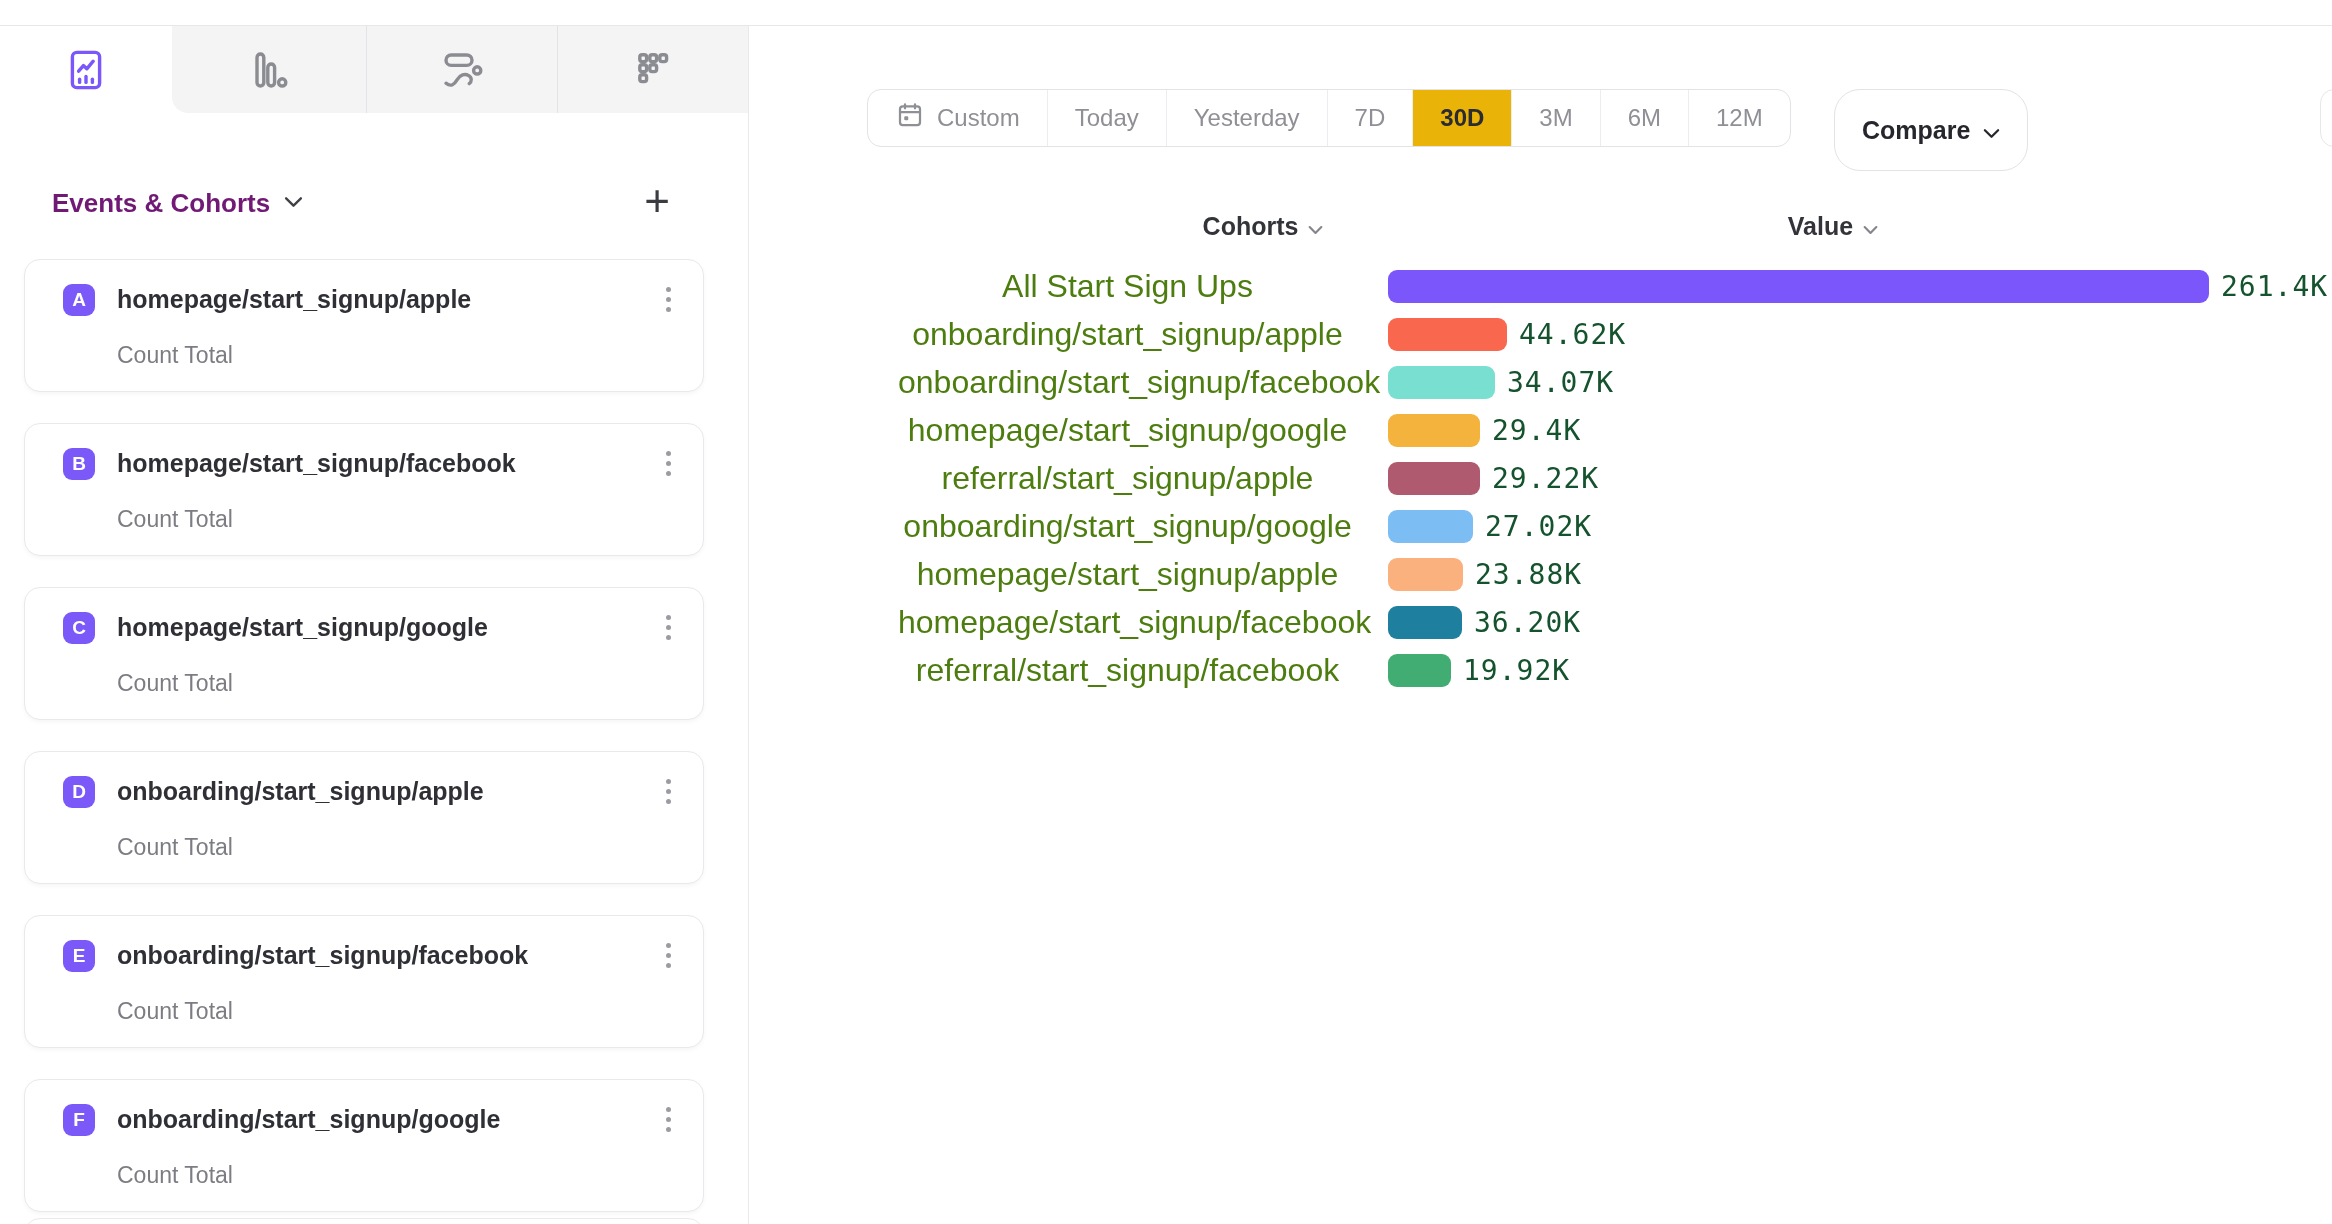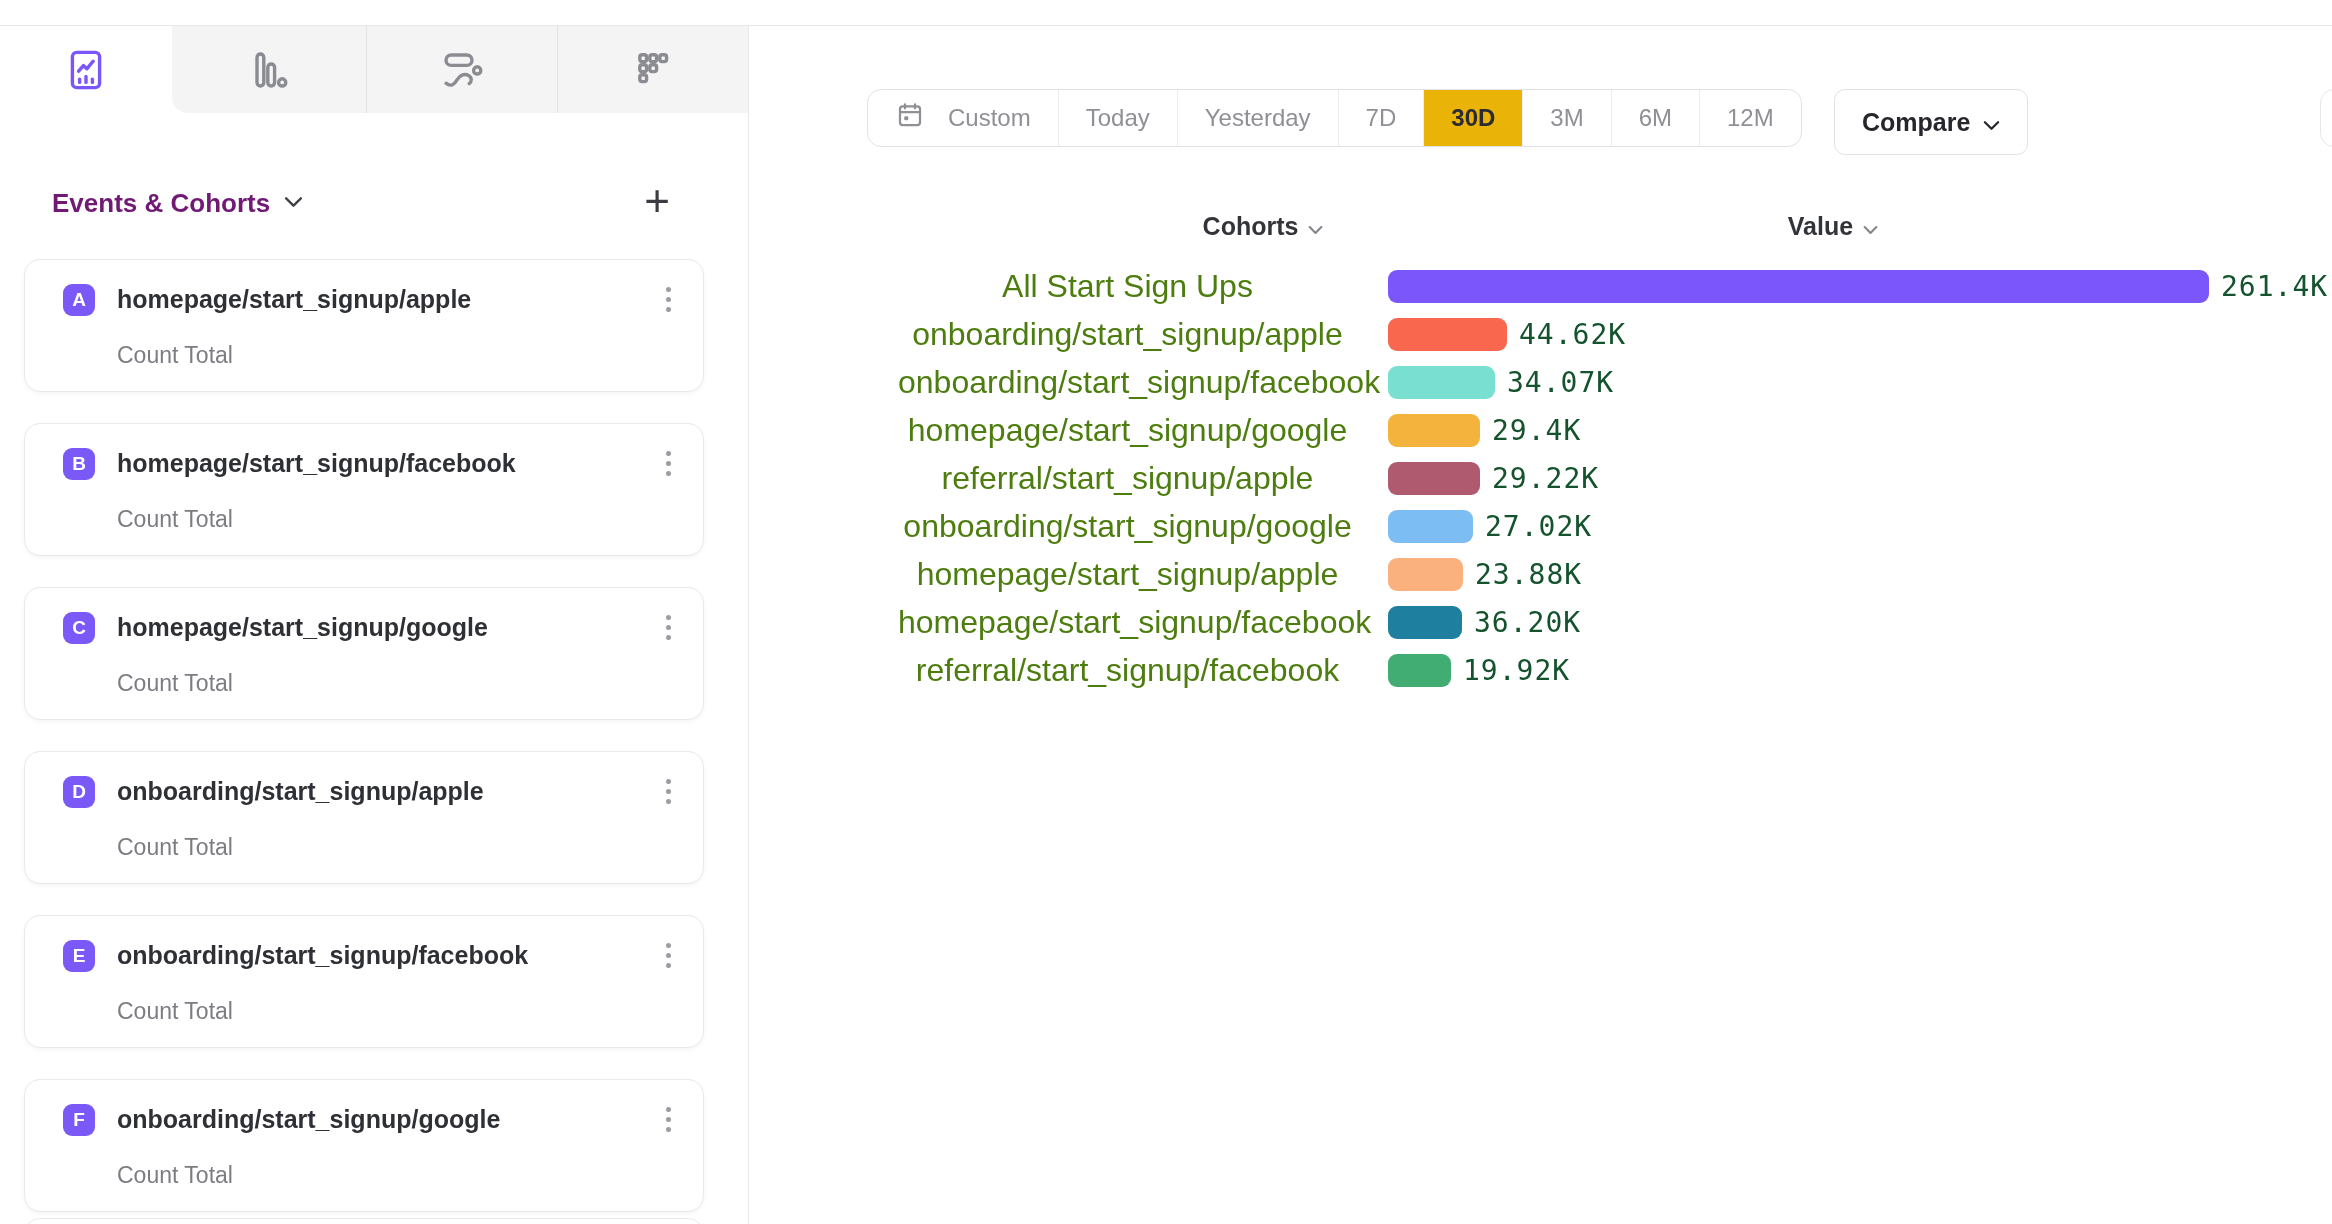--- a/index.html
+++ b/index.html
@@ -28,24 +28,24 @@
   .card-row{position:absolute;top:21px;left:38px;right:26px;display:flex;align-items:center;}
   .badge{width:32px;height:32px;border-radius:9px;background:var(--badge);color:#fff;font-size:19px;font-weight:700;display:flex;align-items:center;justify-content:center;flex:0 0 auto;}
   .card-title{margin-left:22px;font-size:25px;font-weight:700;color:#2f3036;white-space:nowrap;}
   .kebab{margin-left:auto;display:flex;flex-direction:column;gap:5px;padding:6px;cursor:pointer;}
   .kebab i{width:5px;height:5px;border-radius:50%;background:#9b9ca2;display:block;}
   .card-sub{position:absolute;top:82px;left:92px;font-size:23px;color:#7c7d83;}
   .card-partial{position:absolute;left:24px;top:1218px;width:678px;height:24px;background:#fff;border:1px solid #e9e9ec;border-radius:16px 16px 0 0;}
 
   
   .dategroup{position:absolute;left:867px;top:89px;height:56px;display:flex;align-items:stretch;background:#fff;border:1px solid #e3e3e6;border-radius:14px;overflow:hidden;}
-  .seg{display:flex;align-items:center;gap:23px;padding:0 27px;font-size:24px;color:#8f9096;cursor:pointer;white-space:nowrap;}
+  .seg{display:flex;align-items:center;gap:12px;padding:0 27px;font-size:24px;color:#8f9096;cursor:pointer;white-space:nowrap;}
   .seg + .seg{border-left:1px solid #ededef;}
   .seg.active{background:#eab308;color:#2b2c32;font-weight:700;}
-  .compare{position:absolute;left:1834px;top:89px;height:56px;display:flex;align-items:center;gap:13px;padding:4px 27px;font-size:25px;font-weight:700;color:#26272d;background:#fff;border:1px solid #e3e3e6;border-radius:11px;cursor:pointer;justify-content:space-between;}
+  .compare{position:absolute;left:1834px;top:89px;height:56px;display:flex;align-items:center;gap:13px;padding:12px 27px;font-size:25px;font-weight:700;color:#26272d;background:#fff;border:1px solid #e3e3e6;border-radius:26px;cursor:pointer;justify-content:space-between;}
   .partial-btn{position:absolute;left:2320px;top:89px;width:60px;height:56px;background:#fff;border:1px solid #e7e7e9;border-radius:14px;}
 
   
   .col-head{position:absolute;top:212px;width:260px;display:flex;align-items:center;justify-content:center;gap:10px;font-size:25px;font-weight:700;color:#33343a;cursor:pointer;}
   .col-head.formula{left:1133px;}
   .col-head.value{left:1703px;}
 
   
   .chart{position:absolute;top:262px;left:898px;}
   .crow{display:flex;align-items:center;height:48px;}

